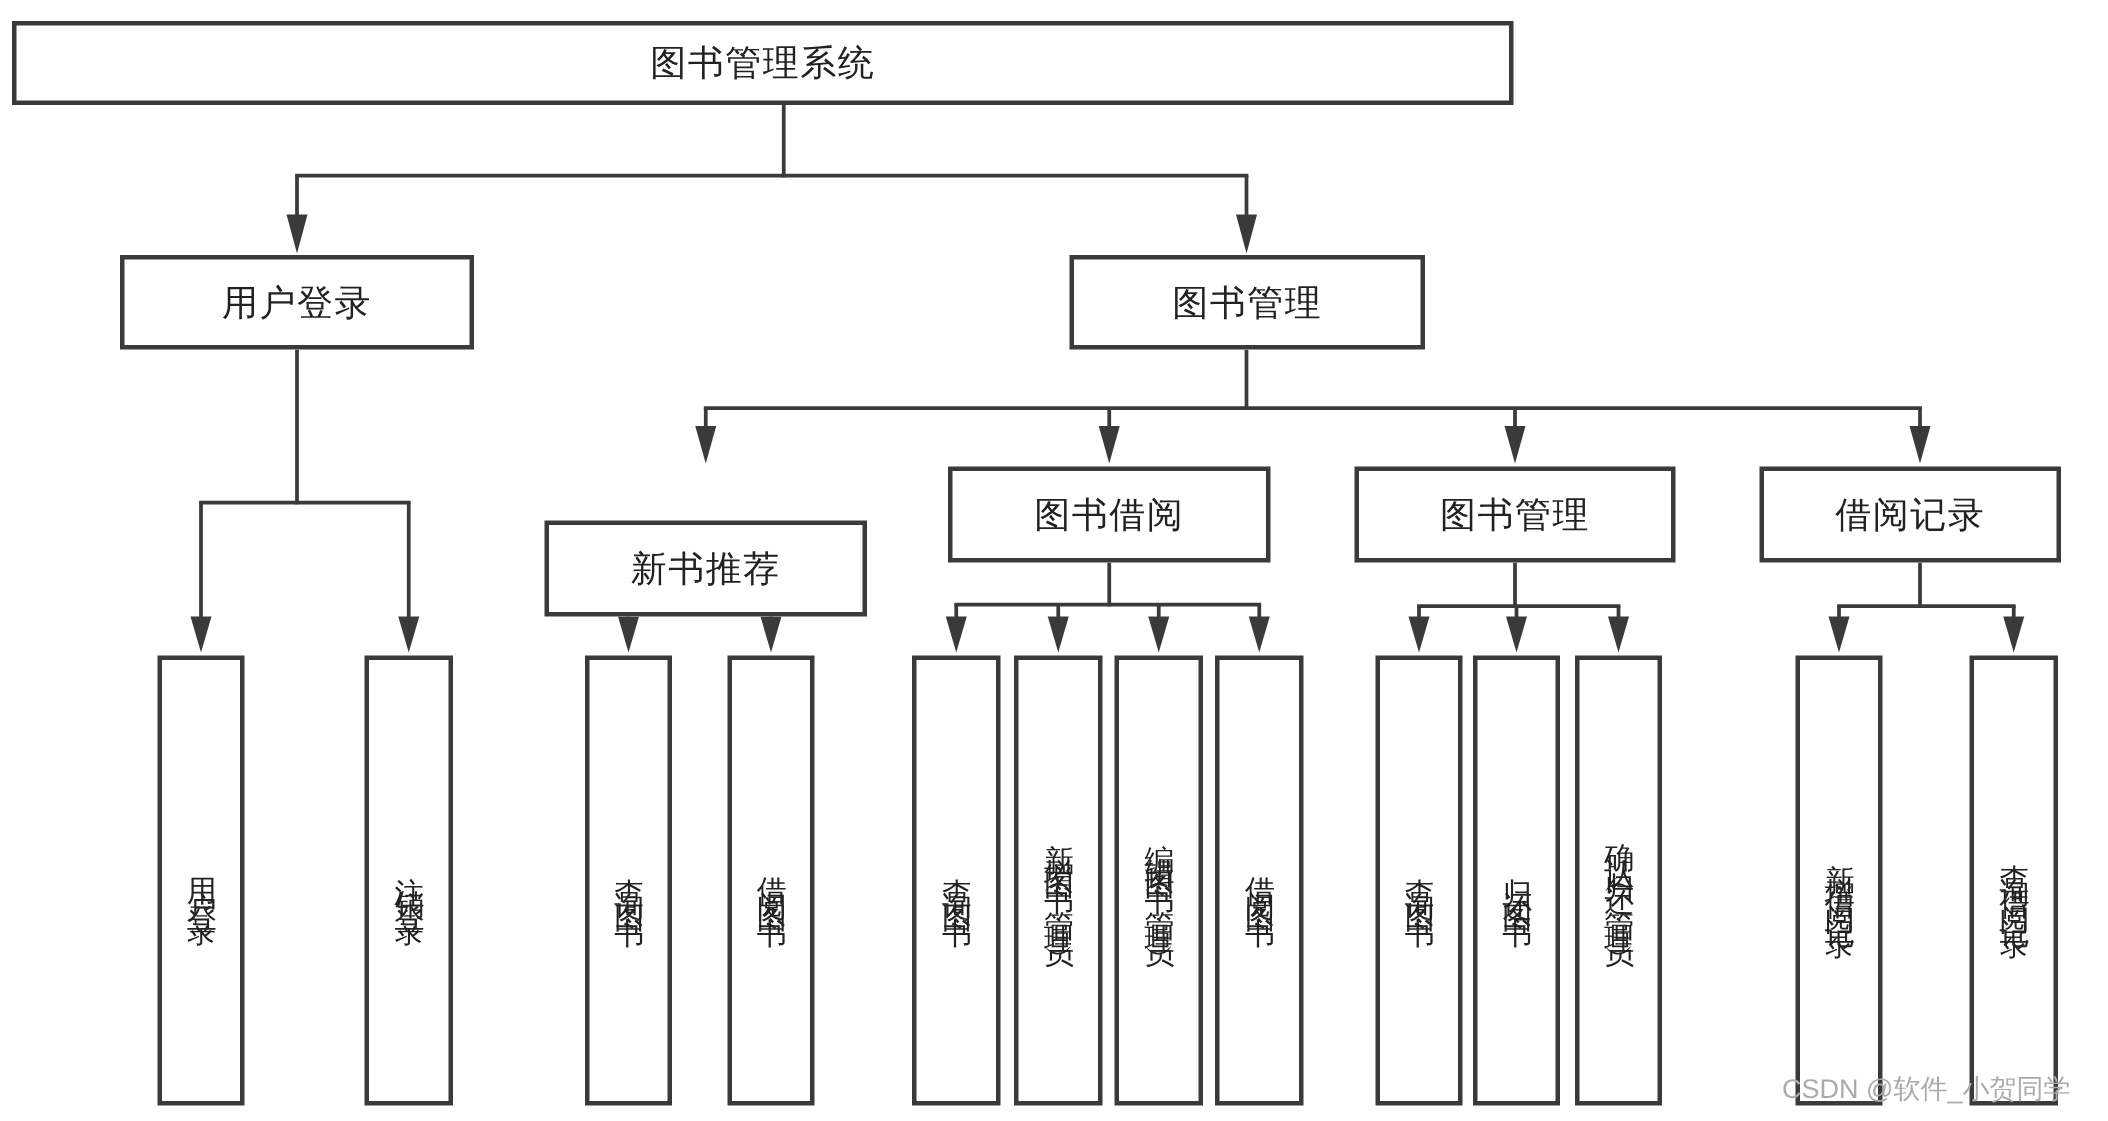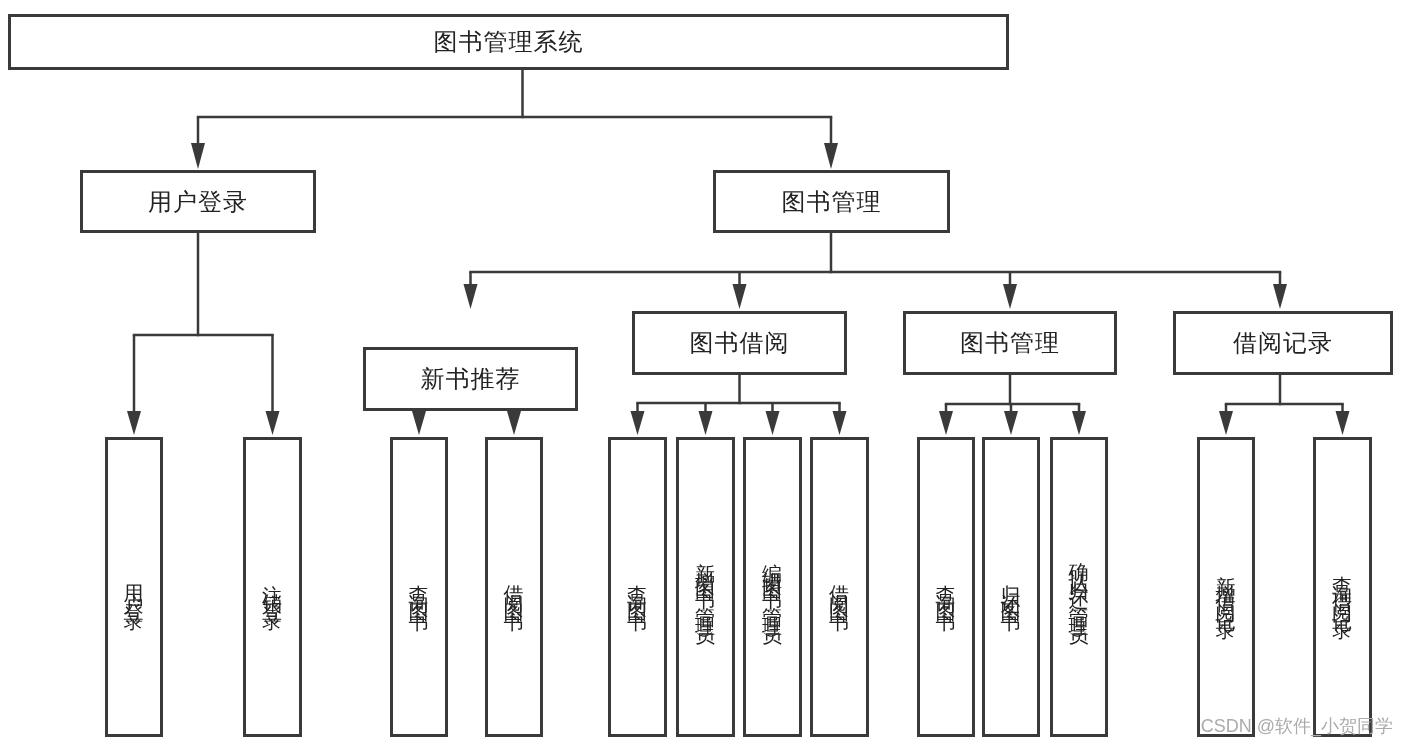--- a/index.html
+++ b/index.html
@@ -50,21 +50,21 @@
     font-size: 20px;
     letter-spacing: 9px;
     line-height: 1;
     color: #222222;
   }
   .watermark {
     position: absolute;
     left: 1188px;
     top: 714px;
     width: 205px;
-    text-align: right;
+    text-align: left;
     font-size: 18px;
     color: #ababab;
     white-space: nowrap;
   }
 </style>
 </head>
 <body>
 
 <div class="canvas">
 
@@ -142,21 +142,21 @@
   </svg>
 
   <div class="hnode" style="left:8px; top:14px; width:1001px; height:56px;">图书管理系统</div>
 
   <div class="hnode" style="left:80px; top:170px; width:236px; height:63px;">用户登录</div>
   <div class="hnode" style="left:713px; top:170px; width:237px; height:63px;">图书管理</div>
 
   <div class="hnode" style="left:363px; top:311px; width:215px; height:64px;margin-top:36px;">新书推荐</div>
   <div class="hnode" style="left:632px; top:311px; width:215px; height:64px;font-family:Liberation Mono, monospace;">图书借阅</div>
   <div class="hnode" style="left:903px; top:311px; width:214px; height:64px;">图书管理</div>
-  <div class="hnode" style="left:1173px; top:311px; width:220px; height:64px;">借阅记录</div>
+  <div class="hnode" style="left:1173px; top:311px; width:201px; height:64px;">借阅记录</div>
 
   <div class="vnode" style="left:105px; width:58px;">用户登录</div>
   <div class="vnode" style="left:243px; width:59px;">注销登录</div>
   <div class="vnode" style="left:390px; width:58px;">查询图书</div>
   <div class="vnode" style="left:485px; width:58px;">借阅图书</div>
   <div class="vnode" style="left:608px; width:59px;">查询图书</div>
   <div class="vnode" style="left:676px; width:59px;">新增图书（管理员）</div>
   <div class="vnode" style="left:743px; width:59px;">编辑图书（管理员）</div>
   <div class="vnode" style="left:810px; width:59px;">借阅图书</div>
   <div class="vnode" style="left:917px; width:58px;">查询图书</div>

